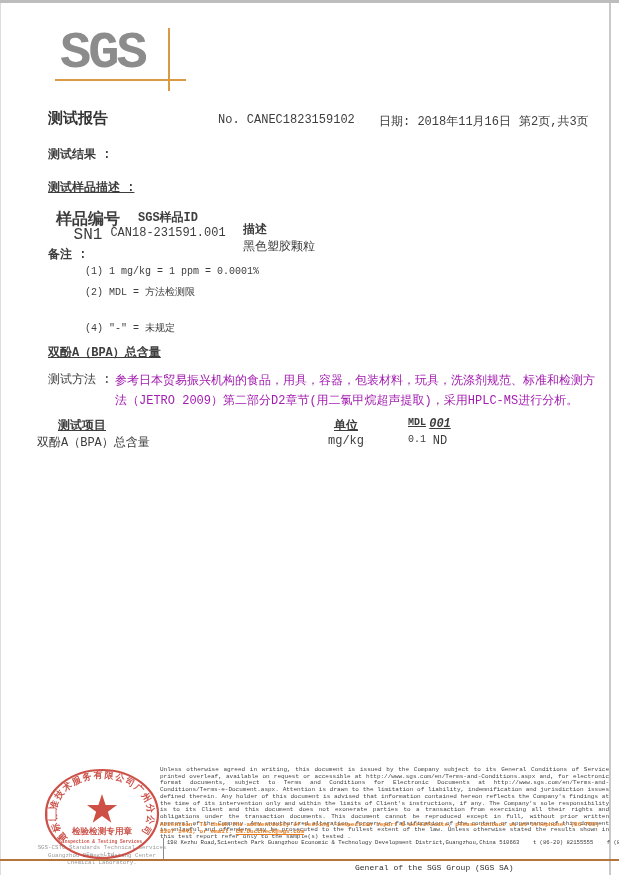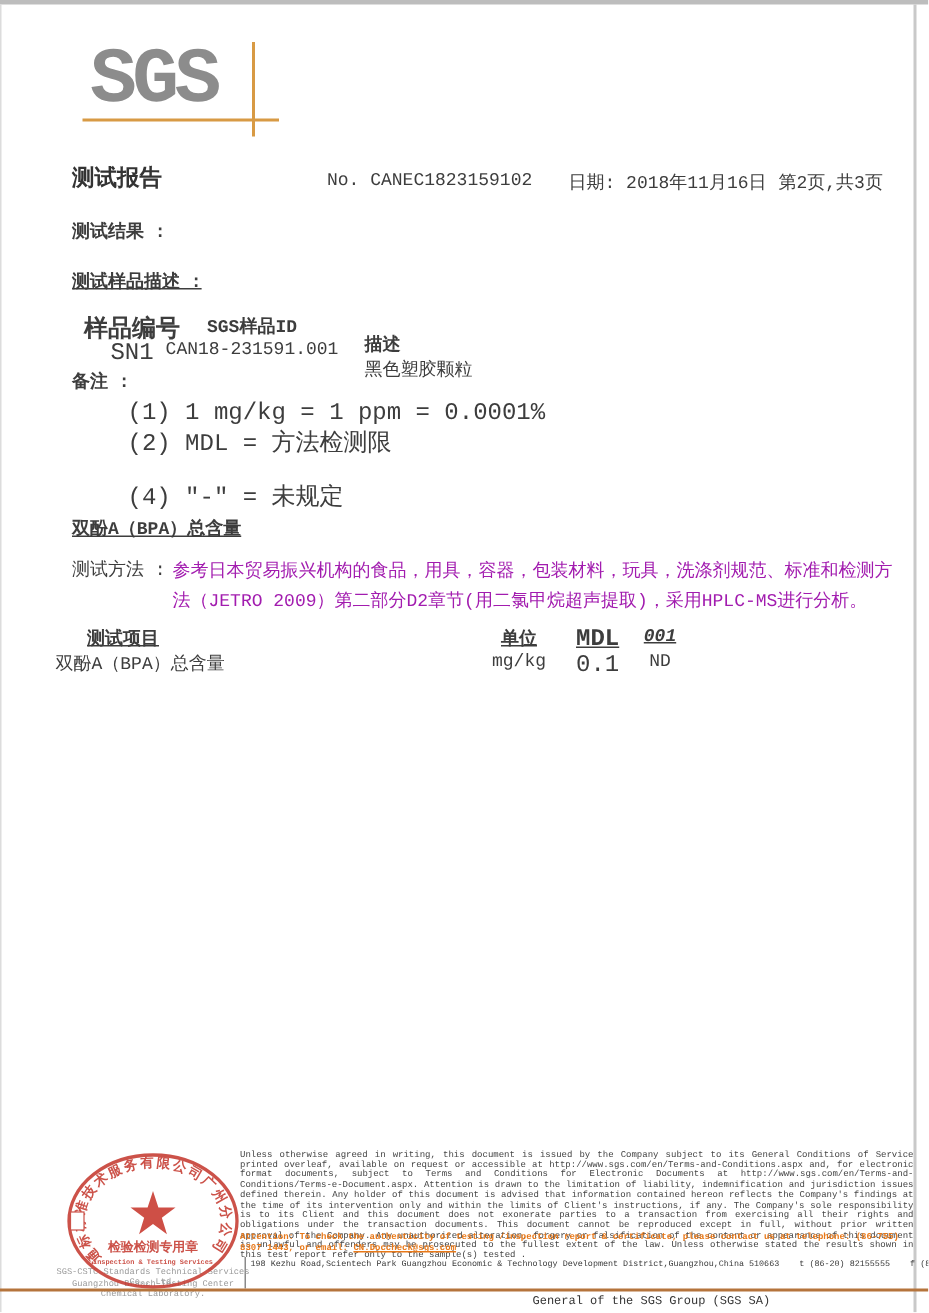--- a/index.html
+++ b/index.html
@@ -26,28 +26,28 @@
   .line{position:absolute;font-size:12px;white-space:nowrap;}
   .bold{font-weight:bold;}
   .ul{text-decoration:underline;}
   .it{font-style:italic;}
 
   
   .st-c1{position:absolute;left:48px;width:80px;text-align:center;font-size:16px;}
   .st-c2{position:absolute;left:106px;width:124px;text-align:center;font-size:12px;}
   .st-c3{position:absolute;left:243px;font-size:12px;margin-top:12px;}
 
-  .note-line{position:absolute;left:85px;font-size:16px;white-space:nowrap;}
+  .note-line{position:absolute;left:85px;font-size:10px;white-space:nowrap;}
 
   .method-text{position:absolute;left:115px;top:371px;width:486px;font-size:12px;
     line-height:20px;color:#a21caf;}
 
   
   .rt-unit{position:absolute;left:316px;width:60px;text-align:center;font-size:12px;}
-  .rt-mdl{position:absolute;left:384px;width:60px;text-align:left;font-size:16px;}
+  .rt-mdl{position:absolute;left:366px;width:60px;text-align:right;font-size:10px;}
   .rt-val{position:absolute;left:410px;width:60px;text-align:center;font-size:12px;}
 
   
   .legal{position:absolute;left:160px;top:767px;width:449px;font-size:6px;line-height:6.7px;
     text-align:justify;color:#454545;}
   .attention{position:absolute;left:160px;top:822px;width:449px;font-size:6px;line-height:6.9px;
     font-weight:bold;color:#e87818;}
   .attention .mail{text-decoration:underline;}
   .addr-sep{position:absolute;left:163px;top:838px;width:1px;height:21px;background:#8a8a8a;}
   .addr-en{position:absolute;left:167px;top:839px;width:445px;font-size:5.6px;color:#3a3a3a;white-space:pre;}

